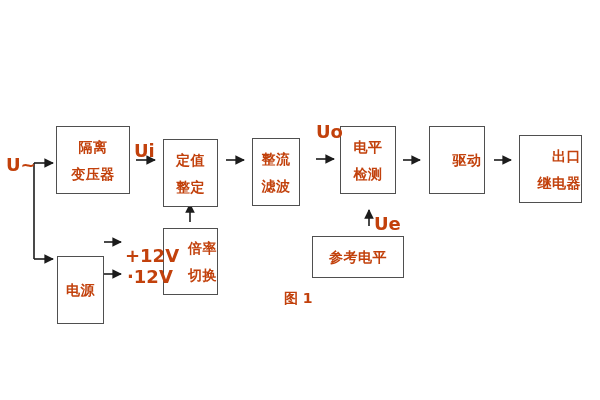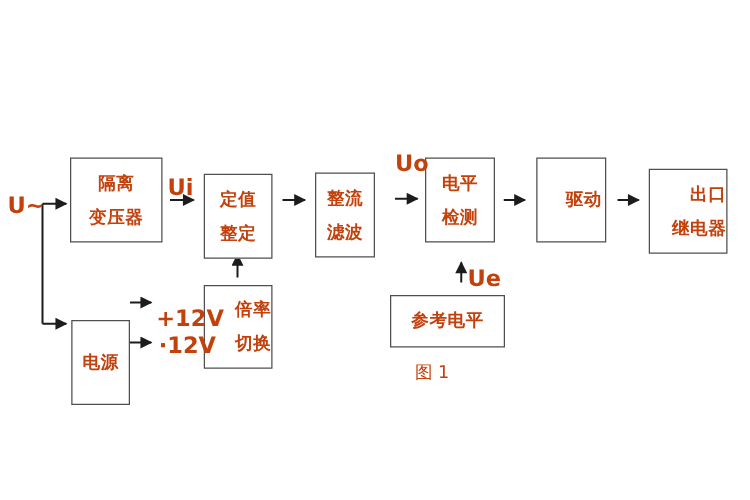--- a/index.html
+++ b/index.html
@@ -53,24 +53,23 @@
   .lbl-u  { left: 6px;   top: 156px; }
   .lbl-ui { left: 134px; top: 142px; }
   .lbl-uo { left: 316px; top: 123px; }
   .lbl-ue { left: 374px; top: 215px; }
   .lbl-p12 { left: 125px; top: 237px; margin-top: 10px; }
   .lbl-m12 { left: 127px; top: 268px; }
   .caption {
     position: absolute;
     left: 284px; top: 291px;
     font-size: 14px;
-    font-weight: 400;
+    font-weight: 700;
     line-height: 1;
     white-space: nowrap;
-    margin-left: 48px;
   }
 </style>
 </head>
 <body>
 
 <div class="canvas">
 
   <svg class="connectors" viewBox="0 0 600 400" xmlns="http://www.w3.org/2000/svg">
     <defs>
       <marker id="ah" viewBox="0 0 10 10" refX="9" refY="5" markerWidth="7" markerHeight="6" orient="auto-start-reverse">

